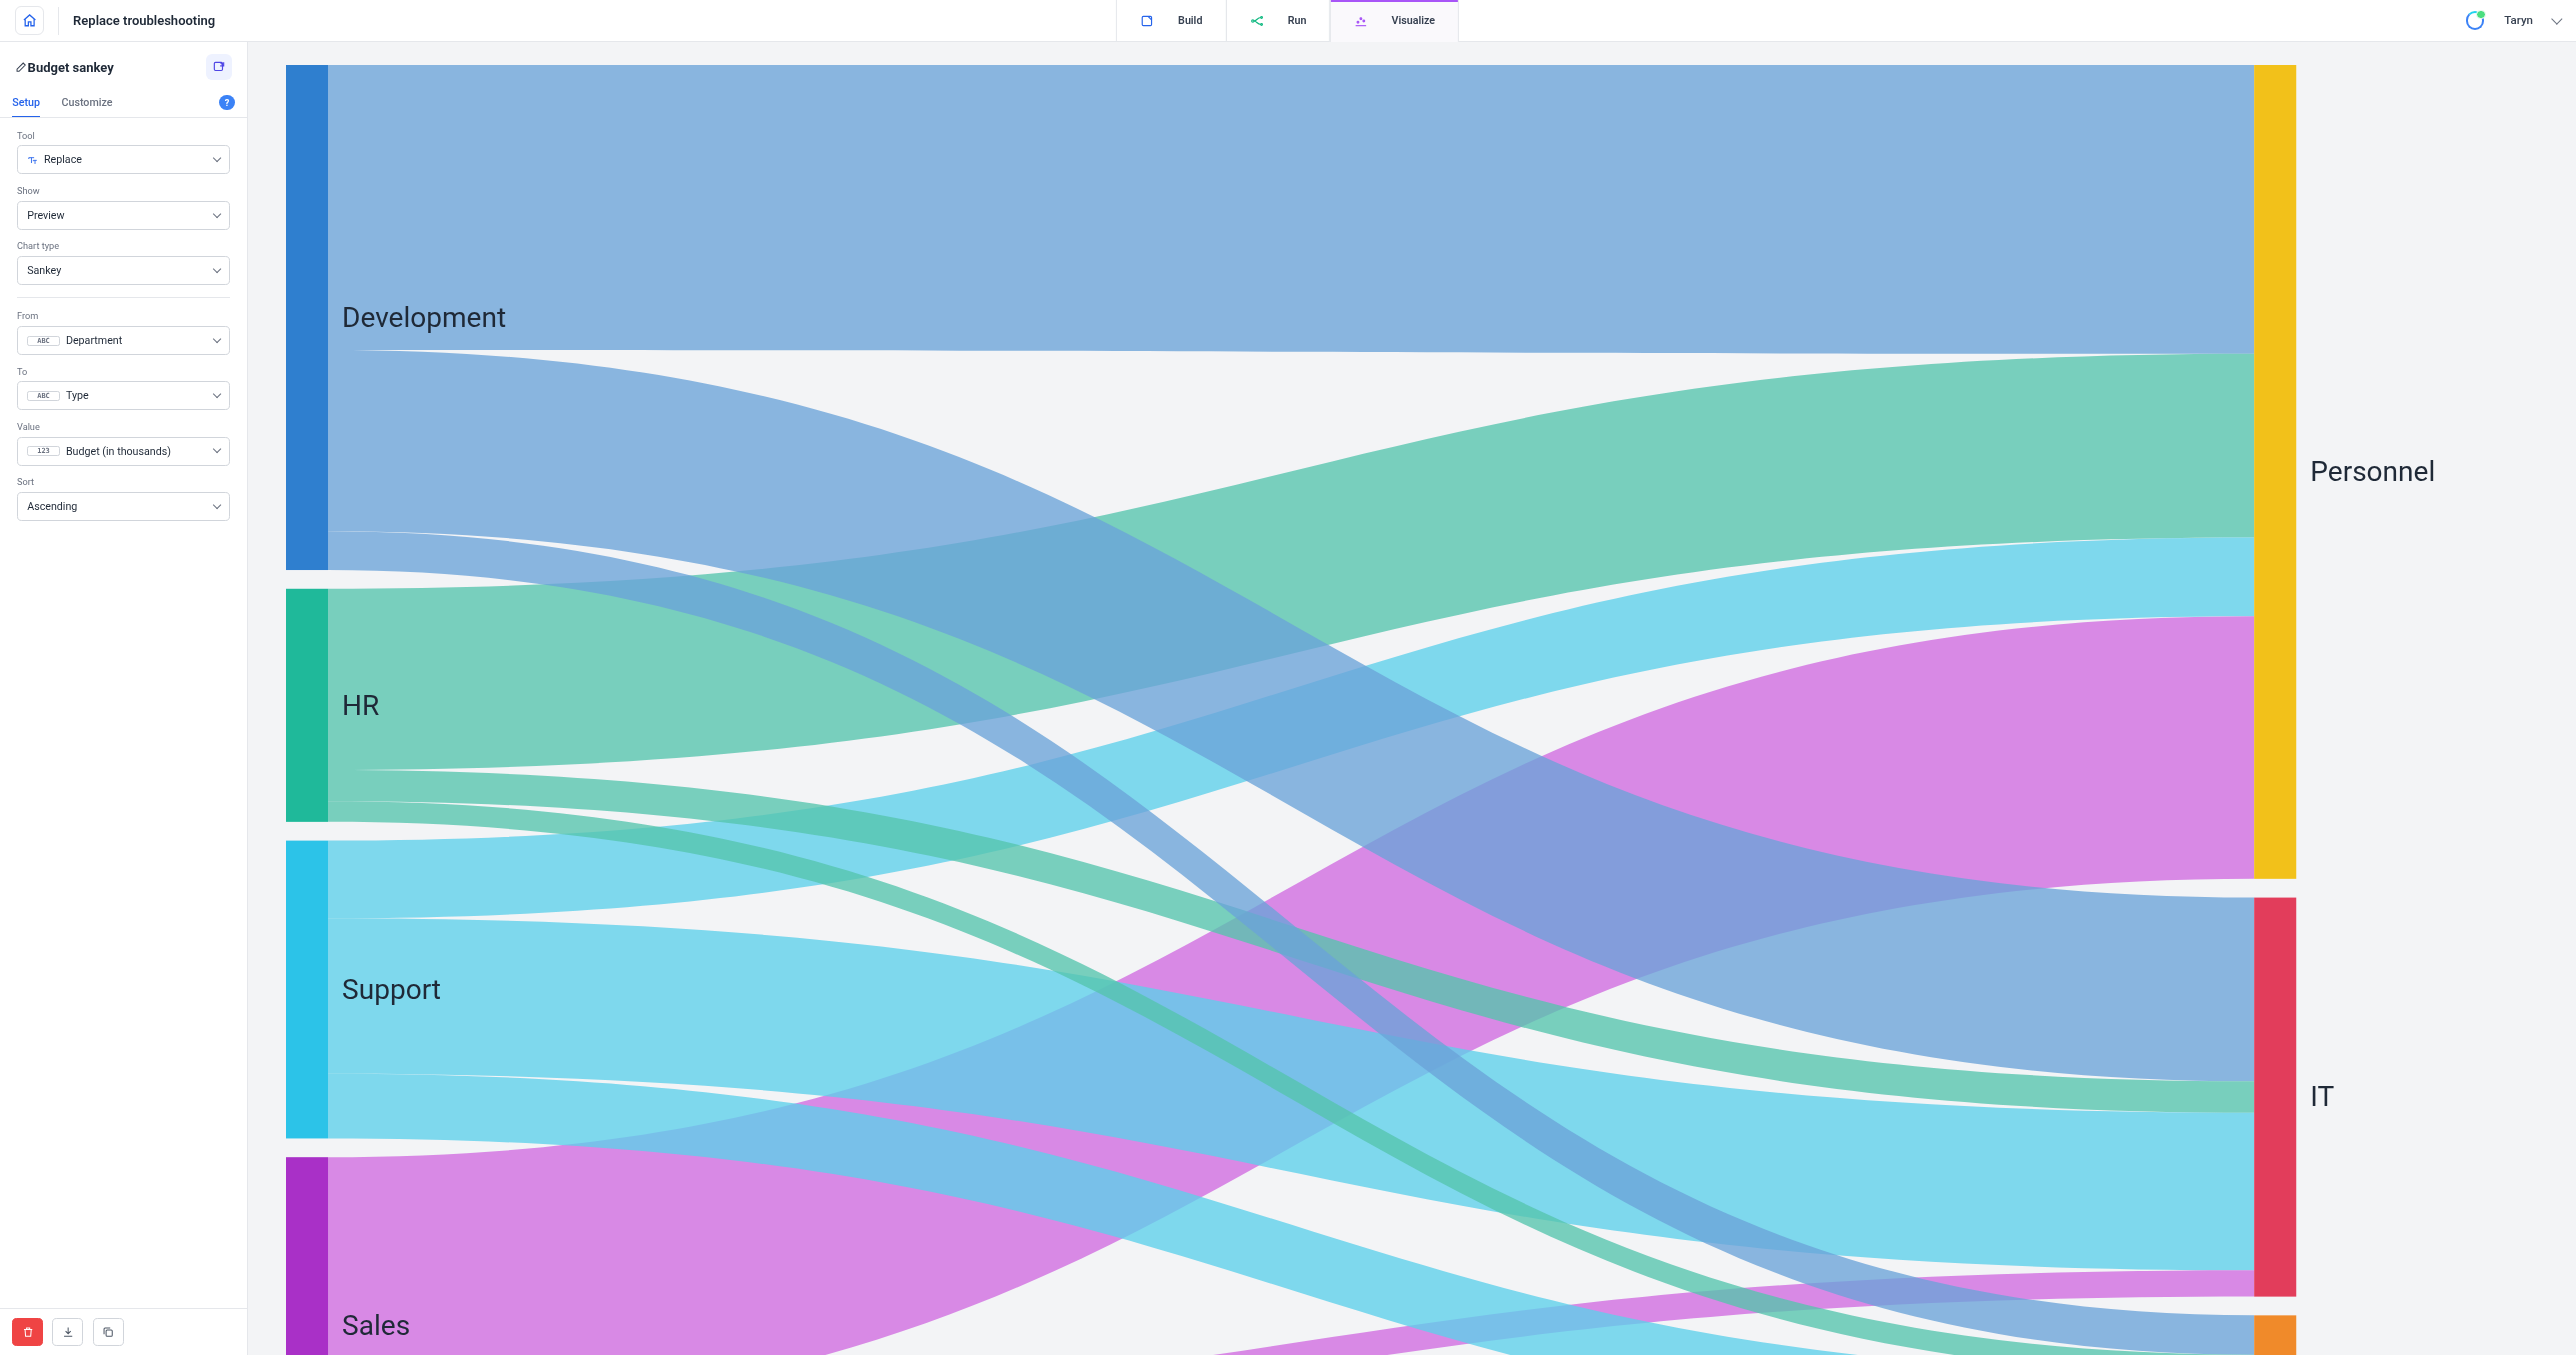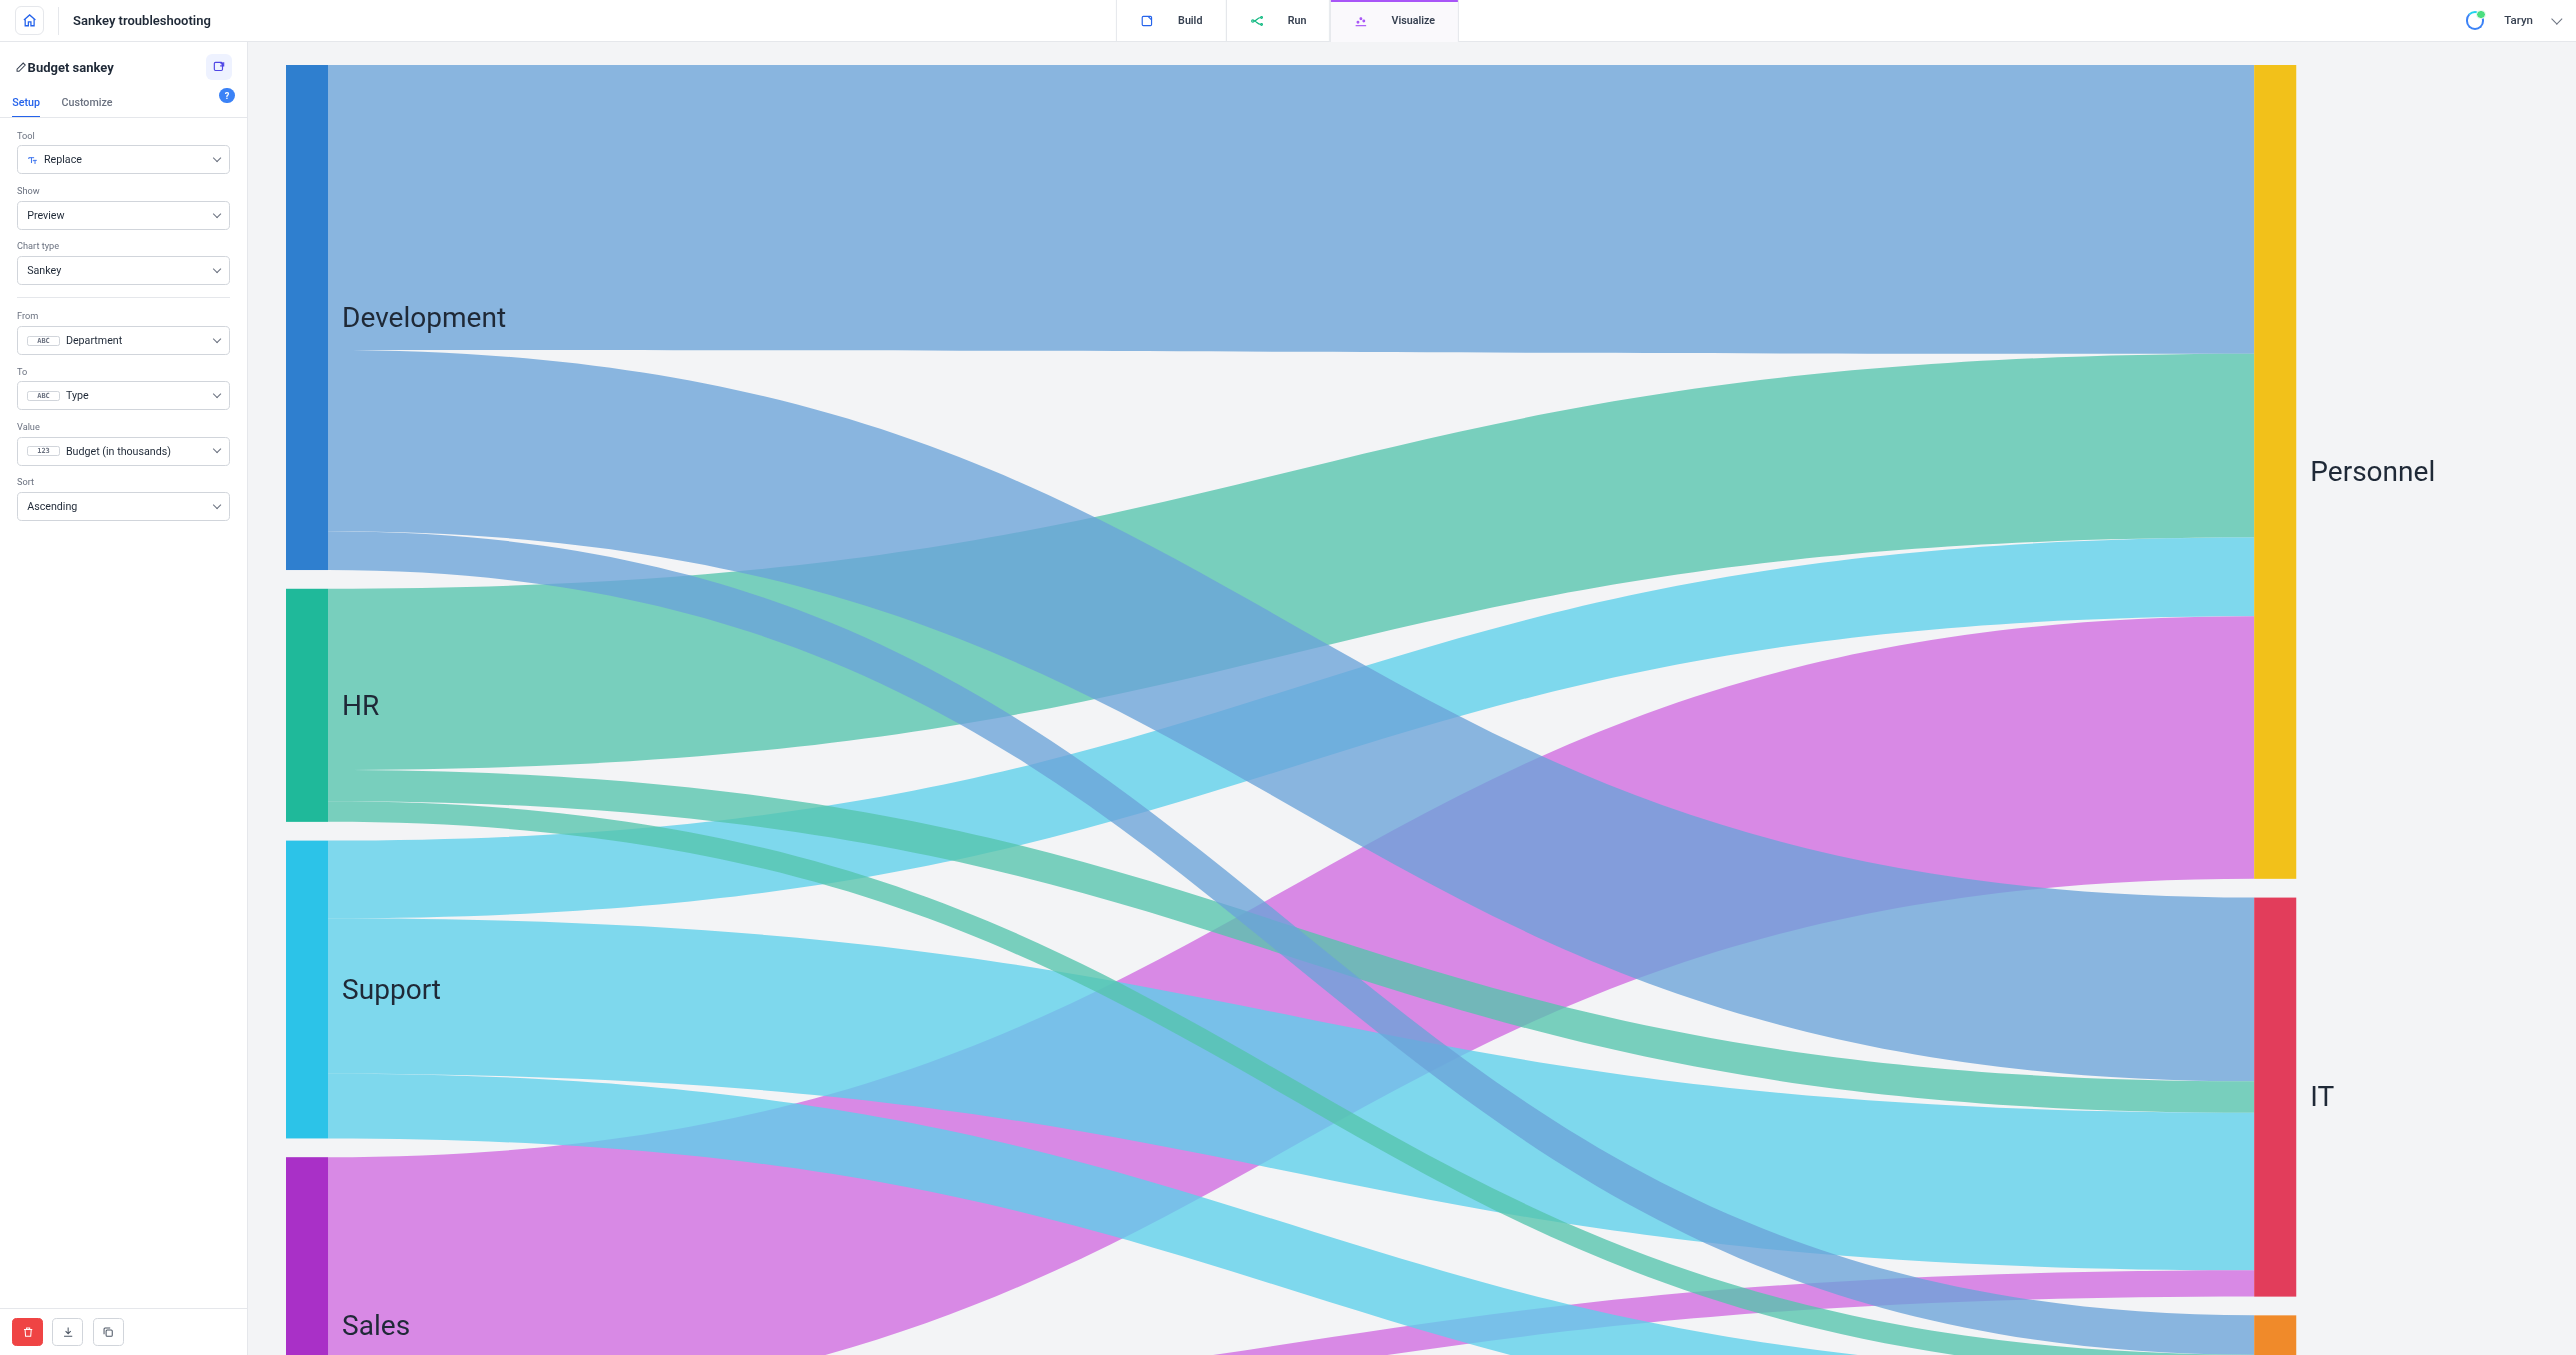--- a/index.html
+++ b/index.html
@@ -21,21 +21,21 @@
 .chev-down { width: 7.7px; height: 7.7px; border-right: 1.2px solid #6b7280; border-bottom: 1.2px solid #6b7280; transform: rotate(45deg); margin-top: -3.1px; }
 
 .main { display: flex; height: calc(100vh - 42px); }
 
 
 .sidebar { width: 248px; border-right: 0.8px solid #e5e7eb; display: flex; flex-direction: column; background: #fff; }
 .sb-header { display: flex; align-items: center; padding: 12.3px 15.3px 7.7px; gap: 0; }
 .sb-title { font-size: 13px; font-weight: 700; color: #1f2937; }
 .spacer { flex: 1; }
 .popout-btn { width: 26px; height: 26px; border-radius: 6.1px; background: #eef2ff; display: flex; align-items: center; justify-content: center; cursor: pointer; }
-.sb-tabs { display: flex; border-bottom: 0.8px solid #e5e7eb; padding: 0 12.3px; gap: 21.5px; position: relative; }
+.sb-tabs { display: flex; align-items: center; border-bottom: 0.8px solid #e5e7eb; padding: 0 12.3px; gap: 21.5px; position: relative; }
 .sb-tab { padding: 7.7px 0; font-size: 10.7px; color: #6b7280; cursor: pointer; font-weight: 500; }
 .sb-tab.active { color: #2563eb; border-bottom: 1.5px solid #2563eb; margin-bottom: -0.8px; }
 .help-badge { margin-left: auto; width: 15.3px; height: 15.3px; border-radius: 50%; background: #3b82f6; color: #fff; font-size: 9.2px; font-weight: 700; display: flex; align-items: center; justify-content: center; cursor: pointer; }
 .sb-body { padding: 12.3px 17px; overflow-y: auto; flex: 1; }
 .field { margin-bottom: 10.7px; }
 .field-label { font-size: 9.2px; color: #6b7280; margin-bottom: 4.6px; display: block; }
 .select { border: 0.8px solid #d1d5db; border-radius: 4.6px; height: 29px; display: flex; align-items: center; padding: 0 9.2px; cursor: pointer; position: relative; background: #fff; justify-content: center; }
 .select-icon { margin-right: 6.1px; display: flex; align-items: center; }
 .select-val { flex: 1; color: #1f2937; font-size: 10.7px; }
 .select-chev { width: 6.1px; height: 6.1px; border-right: 1.2px solid #6b7280; border-bottom: 1.2px solid #6b7280; transform: rotate(45deg); margin-top: -3.1px; }
@@ -60,21 +60,21 @@
 <body>
 
 <div class="topbar">
   <div class="home-btn">
     <svg class="icon" width="15.3" height="15.3" viewBox="0 0 24 24" fill="none" stroke="#2563eb" stroke-width="2">
         <path d="M3 11l9-8 9 8"></path>
         <path d="M5 10v10h5v-6h4v6h5V10"></path>
       </svg>
   </div>
   <div class="title-sep"></div>
-  <div class="page-title">Sankey troubleshooting</div>
+  <div class="page-title">Replace troubleshooting</div>
 
   <div class="tabs-center">
     <div class="ctab">
       <svg class="icon" width="14" height="14" viewBox="0 0 24 24" fill="none" stroke="#2563eb" stroke-width="2">
           <rect x="4" y="4" width="16" height="16" rx="2"></rect>
           <path d="M14 4l6 6"></path>
         </svg>
       <span>Build</span>
     </div>
     <div class="ctab">

